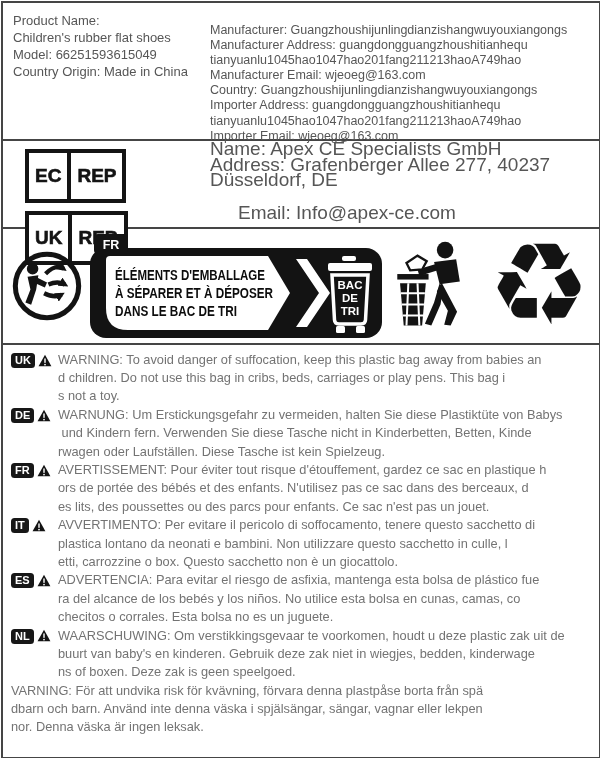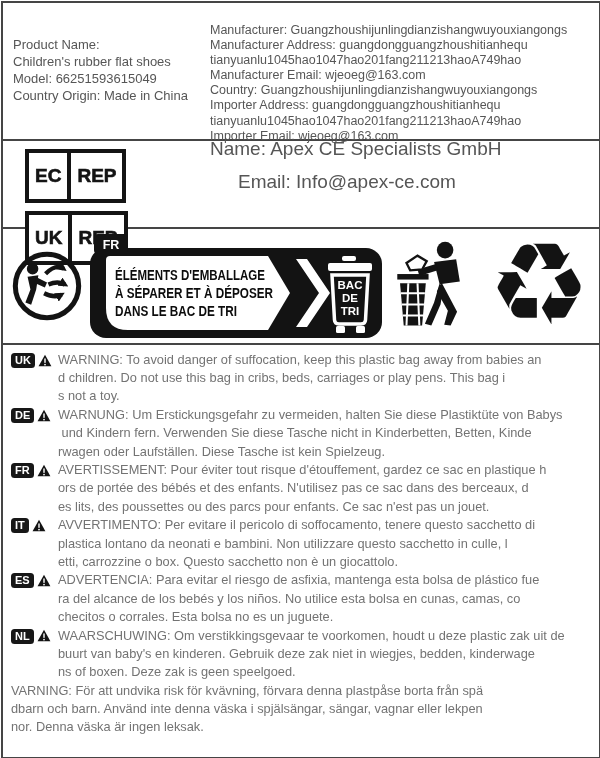--- a/index.html
+++ b/index.html
@@ -3,21 +3,21 @@
 <meta charset="utf-8">
 <style>
   html,body{margin:0;padding:0;background:#fff;}
   body{width:600px;height:758px;overflow:hidden;font-family:"Liberation Sans",sans-serif;position:relative;}
   .doc{position:absolute;left:1px;top:1px;width:596px;height:754px;border:2px solid #454545;box-sizing:content-box;background:#fff;}
   .sec{box-sizing:border-box;border-bottom:2px solid #454545;}
   .sec:last-child{border-bottom:none;}
 
   
   .sec1{height:138px;display:flex;}
-  .col-left{width:197px;padding:9px 0 0 10px;font-size:13px;line-height:17px;color:#565656;margin-top:24px;}
+  .col-left{width:197px;padding:9px 0 0 10px;font-size:13px;line-height:17px;color:#565656;}
   .col-right{flex:1;padding:7px 4px 0 0;font-size:12.5px;line-height:15.1px;color:#565656;margin-top:13px;}
 
   
   .sec2{height:88px;display:flex;}
   .rep-col{width:185px;padding:8px 0 0 22px;}
   .rep-box{display:inline-flex;align-items:stretch;border:4px solid #141414;color:#141414;font-weight:700;font-size:19px;-webkit-text-stroke:0.6px #141414;background:#fff;}
   .rep-box span{padding:12px 6px;line-height:22px;display:block;}
   .rep-box .cell1{border-right:4px solid #141414;}
   .rep-row{display:block;}
   .rep-row + .rep-row{margin-top:8px;}
@@ -74,20 +74,21 @@
       </div>
       <div class="rep-row">
         <div class="rep-box">
           <span class="cell1">UK</span>
           <span class="cell2">REP</span>
         </div>
       </div>
     </div>
     <div class="rep-info">
       <div>Name: Apex CE Specialists GmbH</div>
+      <div>Address: Grafenberger Allee 277, 40237 Düsseldorf, DE</div>
       <div class="rep-email">Email: Info@apex-ce.com</div>
     </div>
   </div>
 
   <div class="sec sec3">
     <svg class="triman" viewBox="0 0 100 100" aria-hidden="true">
       <defs>
         <marker id="ah" viewBox="0 0 10 10" refX="6" refY="5" markerWidth="2.2" markerHeight="2.2" orient="auto-start-reverse">
           <path d="M0 0 L10 5 L0 10 Z" fill="#131313"></path>
         </marker>

